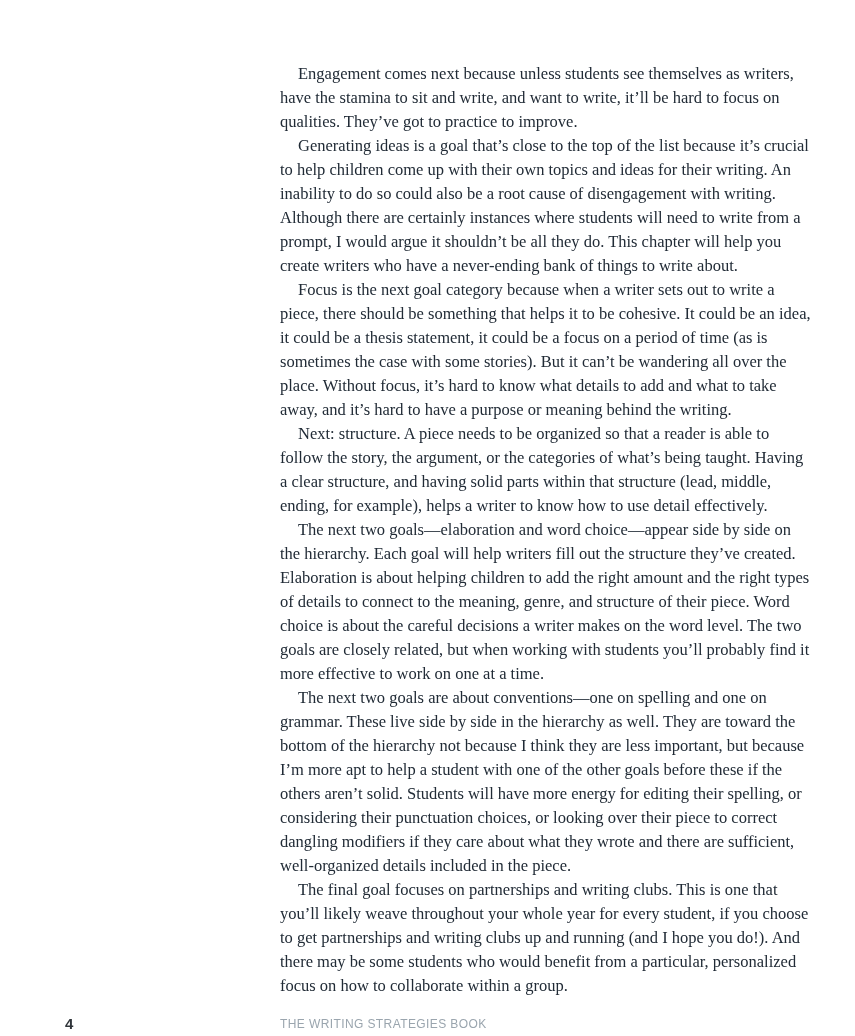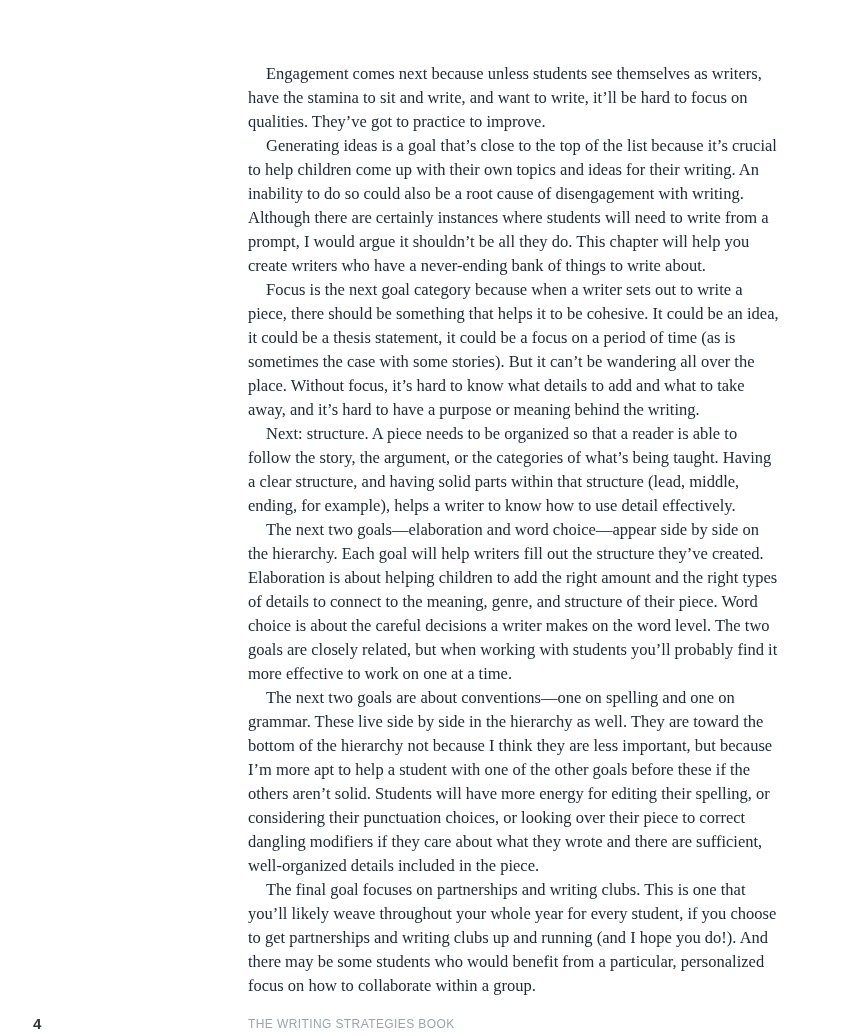--- a/index.html
+++ b/index.html
@@ -7,20 +7,21 @@
   body {
     background: #ffffff;
     position: relative;
     overflow: hidden;
     font-family: "Liberation Serif", serif;
   }
   .page {
     position: absolute;
     inset: 0;
     background: #ffffff;
+    margin-left: 32px;
   }
   .text-block {
     position: absolute;
     left: 248px;
     top: 62px;
     width: 533px;
     font-family: "Liberation Serif", serif;
     font-size: 16.5px;
     line-height: 24px;
     color: #212b36;

